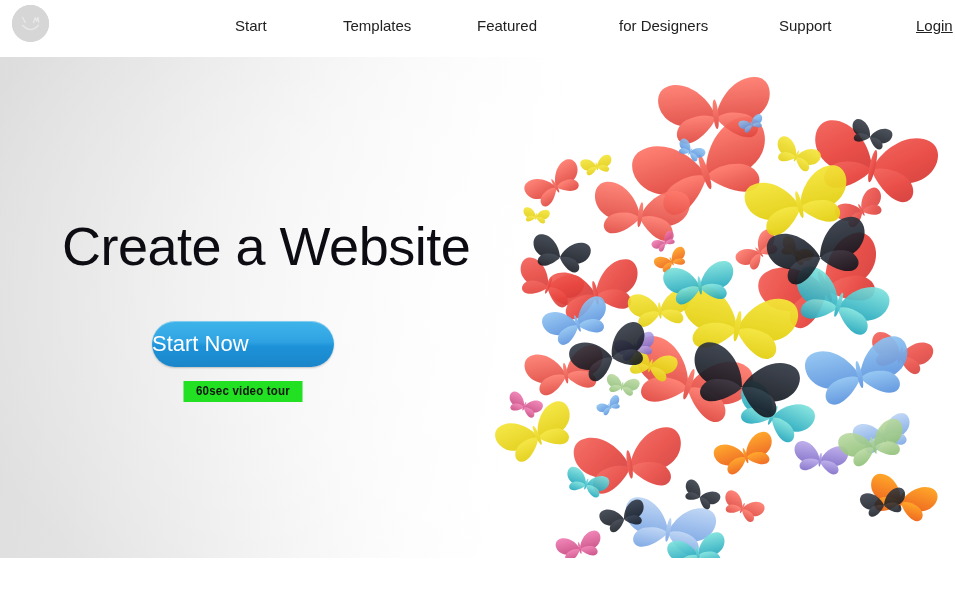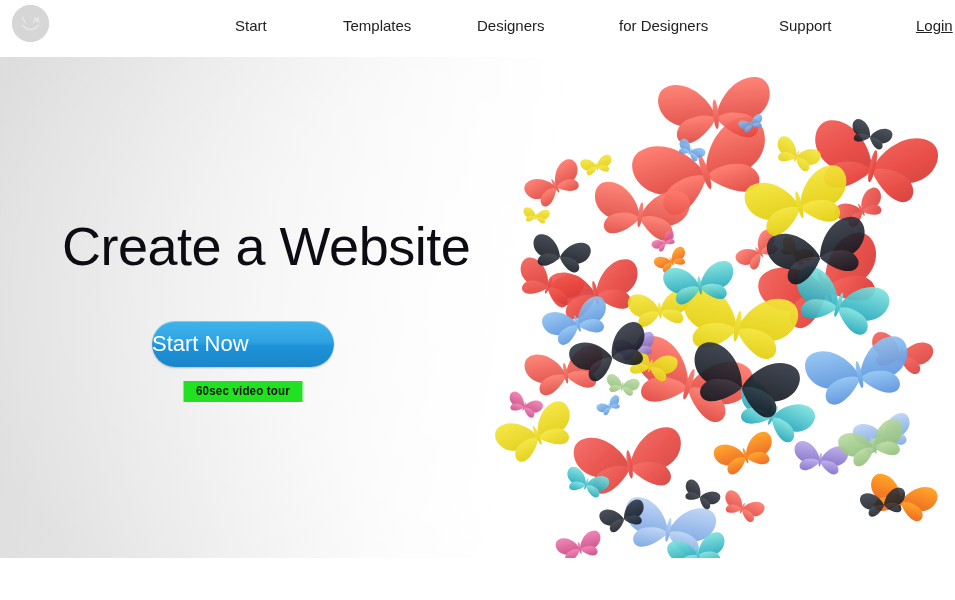--- a/index.html
+++ b/index.html
@@ -167,21 +167,21 @@
       <circle cx="18.5" cy="18.5" r="18.5" fill="#d6d6d6"></circle>
       <path d="M10.5 12.5 L13.2 17.4" stroke="#e8e8e8" stroke-width="1.3" fill="none" stroke-linecap="round"></path>
       <path d="M21.5 17.6 L23.2 12.6 L24.6 16.2 L26.0 12.4 L26.7 17.2" stroke="#e8e8e8" stroke-width="1.3" fill="none" stroke-linecap="round" stroke-linejoin="round"></path>
       <path d="M10.8 20.6 Q18.4 28.6 26.2 20.4" stroke="#e8e8e8" stroke-width="1.5" fill="none" stroke-linecap="round"></path>
     </svg>
   </div>
 
   <nav class="main-nav">
     <a class="nav-item nav-start">Start</a>
     <a class="nav-item nav-featured">Templates</a>
-    <a class="nav-item nav-templates">Designers</a>
+    <a class="nav-item nav-templates">Featured</a>
     <a class="nav-item nav-designers">for Designers</a>
     <a class="nav-item nav-support">Support</a>
     <a class="nav-item nav-login">Login</a>
   </nav>
 
 </div>
 
 <div class="hero">
 
   <div class="butterfly-art">

